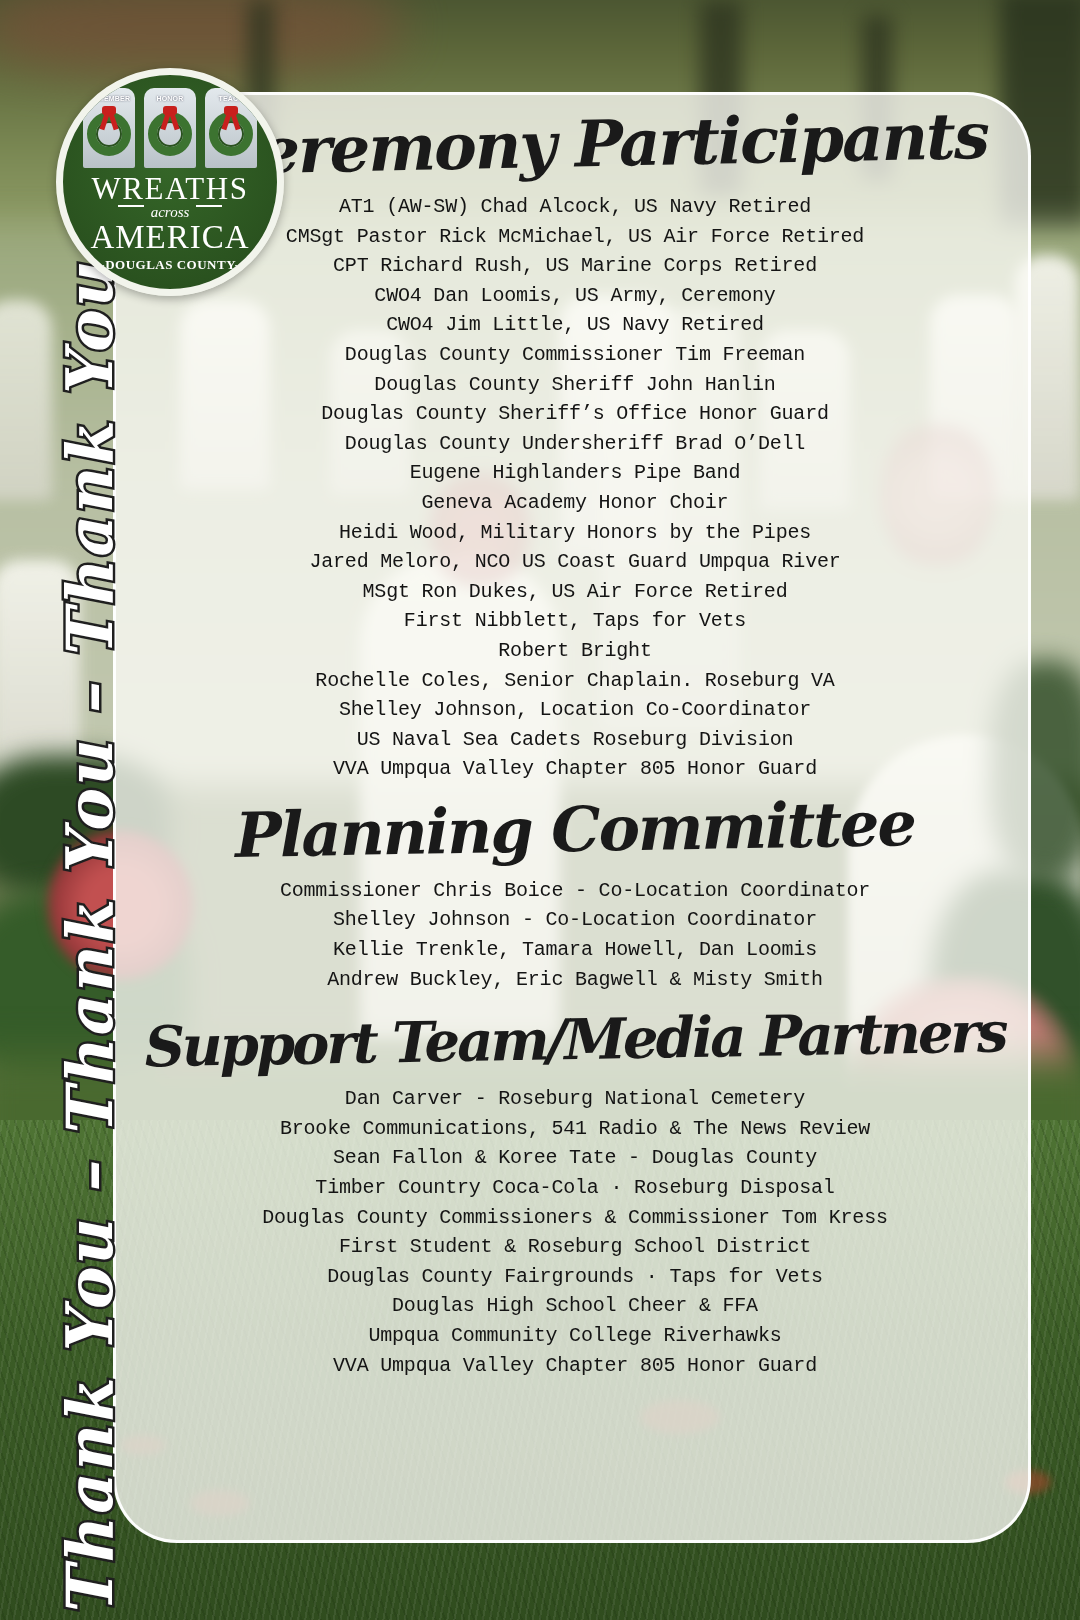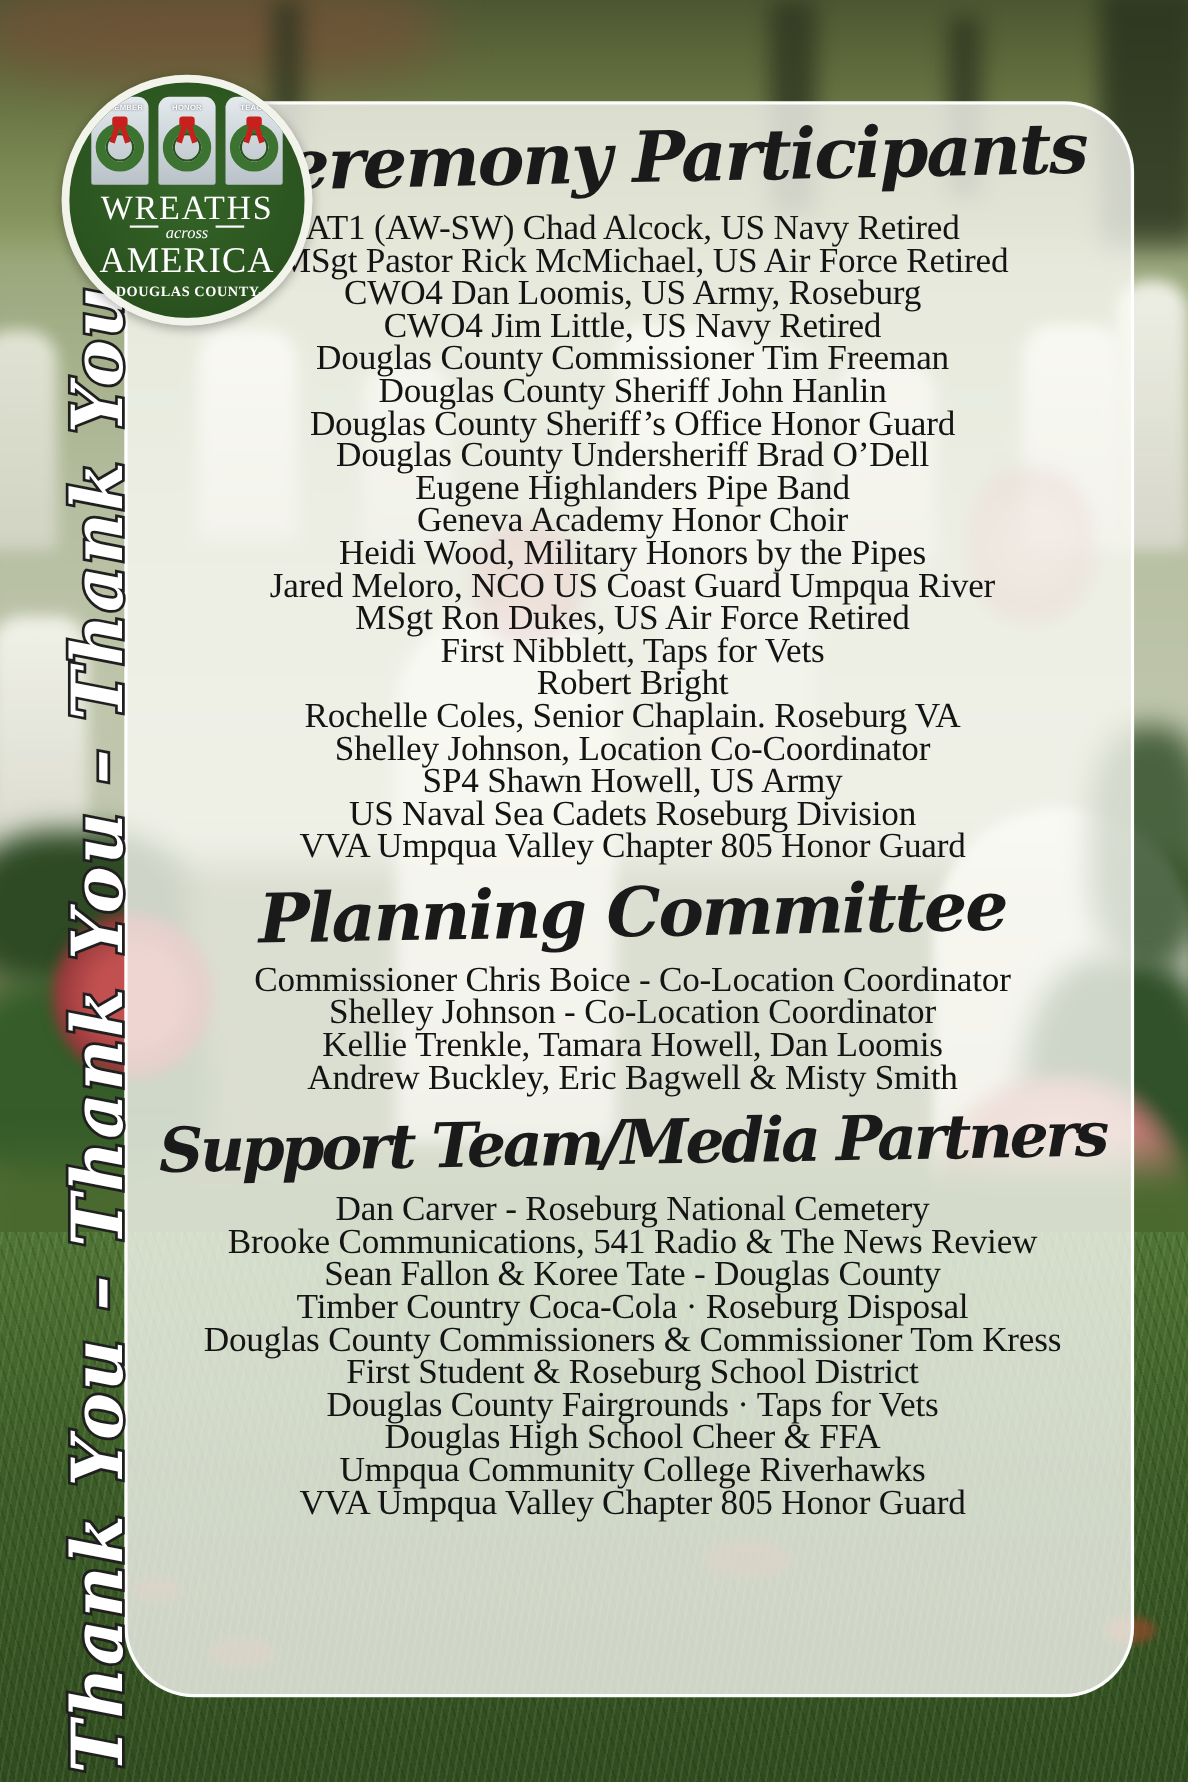--- a/index.html
+++ b/index.html
@@ -95,21 +95,21 @@
   .lg-county{font-family:Liberation Serif, serif;font-size:13px;line-height:15px;letter-spacing:.5px;margin-top:2px;font-weight:700;}
 
   
   .content{position:absolute;left:135px;top:96px;width:880px;z-index:4;
     text-align:center;color:#141414;}
   .script{font-family:"DejaVu Serif",serif;font-style:italic;font-weight:700;
     letter-spacing:-2px;color:#1a1a1a;}
   .title1{font-size:64px;line-height:96px;margin-left:48px;transform:rotate(-1.2deg);}
   .title2{font-size:62px;line-height:92px;transform:rotate(-1deg);}
   .title3{font-size:56px;line-height:90px;letter-spacing:-3px;transform:rotate(-1deg);}
-  .list{font-size:32px;line-height:29.6px;letter-spacing:-0.2px;}
+  .list{font-size:20px;line-height:29.6px;letter-spacing:-0.2px;font-family:Liberation Mono, monospace;}
   .line{white-space:nowrap;}
 </style>
 </head>
 <body>
 
 <div class="poster">
 
   <div class="bg">
     <div class="sky"></div>
     <div class="brown"></div>
@@ -177,36 +177,36 @@
     </div>
     <div class="lg-america">AMERICA</div>
     <div class="lg-county">-DOUGLAS COUNTY-</div>
   </div>
 
   <div class="content">
     <div class="script title1">Ceremony Participants</div>
     <div class="list">
         <div class="line">AT1 (AW-SW) Chad Alcock, US Navy Retired</div>
         <div class="line">CMSgt Pastor Rick McMichael, US Air Force Retired</div>
-        <div class="line">CWO4 Dan Loomis, US Army, Roseburg</div>
+        <div class="line">CPT Richard Rush, US Marine Corps Retired</div>
+        <div class="line">CWO4 Dan Loomis, US Army, Ceremony</div>
         <div class="line">CWO4 Jim Little, US Navy Retired</div>
         <div class="line">Douglas County Commissioner Tim Freeman</div>
         <div class="line">Douglas County Sheriff John Hanlin</div>
         <div class="line">Douglas County Sheriff’s Office Honor Guard</div>
         <div class="line">Douglas County Undersheriff Brad O’Dell</div>
         <div class="line">Eugene Highlanders Pipe Band</div>
         <div class="line">Geneva Academy Honor Choir</div>
         <div class="line">Heidi Wood, Military Honors by the Pipes</div>
         <div class="line">Jared Meloro, NCO US Coast Guard Umpqua River</div>
         <div class="line">MSgt Ron Dukes, US Air Force Retired</div>
         <div class="line">First Nibblett, Taps for Vets</div>
         <div class="line">Robert Bright</div>
         <div class="line">Rochelle Coles, Senior Chaplain. Roseburg VA</div>
         <div class="line">Shelley Johnson, Location Co-Coordinator</div>
-        <div class="line">SP4 Shawn Howell, US Army</div>
         <div class="line">US Naval Sea Cadets Roseburg Division</div>
         <div class="line">VVA Umpqua Valley Chapter 805 Honor Guard</div>
       </div>
 
     <div class="script title2">Planning Committee</div>
     <div class="list">
         <div class="line">Commissioner Chris Boice - Co-Location Coordinator</div>
         <div class="line">Shelley Johnson - Co-Location Coordinator</div>
         <div class="line">Kellie Trenkle, Tamara Howell, Dan Loomis</div>
         <div class="line">Andrew Buckley, Eric Bagwell &amp; Misty Smith</div>

